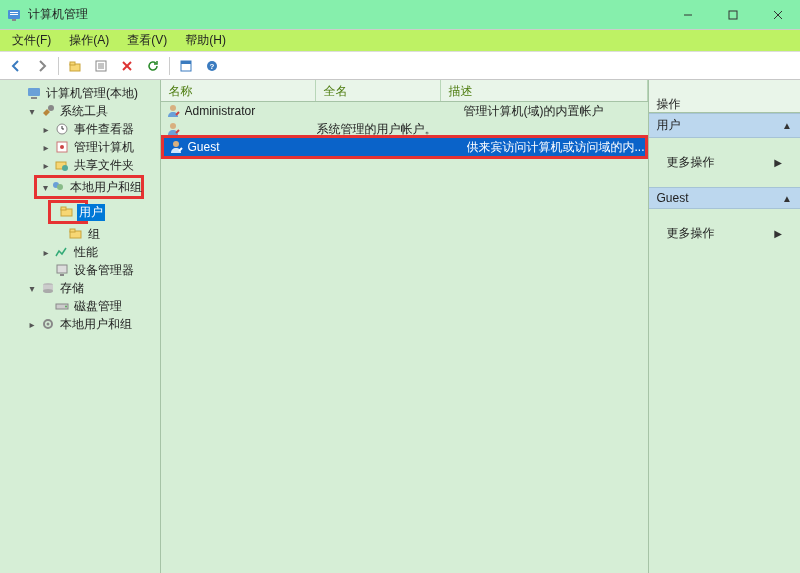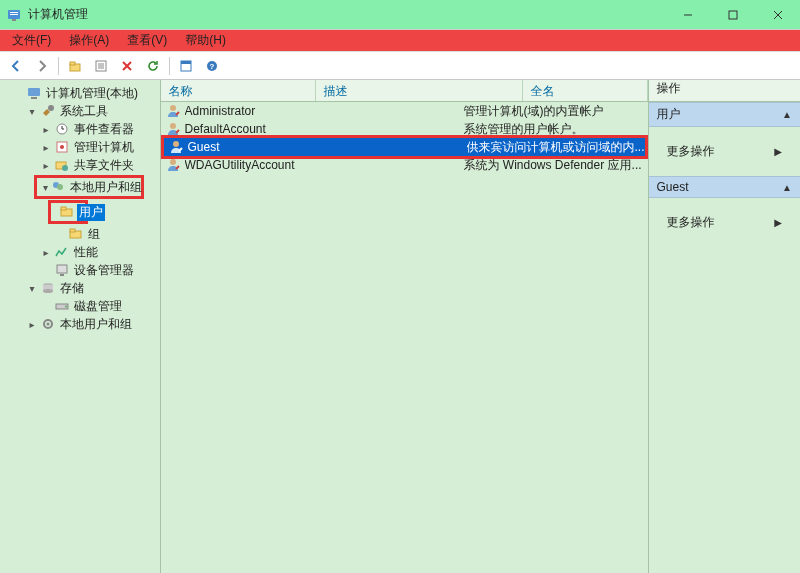--- a/index.html
+++ b/index.html
@@ -8,21 +8,21 @@
 
   
   .titlebar { height: 30px; display: flex; align-items: center; background: #86efac; border-bottom: 1px solid #ccc; }
   .titlebar .icon { width: 16px; height: 16px; margin: 0 6px; }
   .titlebar .title { flex: 0 0 auto; }
   .titlebar .spacer { flex: 1; }
   .win-btn { width: 45px; height: 29px; display: flex; align-items: center; justify-content: center; color: #333; }
   .win-btn svg { width: 10px; height: 10px; }
 
   
-  .menubar { height: 22px; background: #ef4444; display: flex; align-items: center; padding: 0 4px; gap: 2px; border-bottom: 1px solid #ddd; }
+  .menubar { height: 22px; background: #bef264; display: flex; align-items: center; padding: 0 4px; gap: 2px; border-bottom: 1px solid #ddd; }
   .menubar .mi { padding: 2px 8px; }
 
   
   .toolbar { height: 28px; background: #fff; display: flex; align-items: center; padding: 0 4px; gap: 2px; border-bottom: 1px solid #c7c7c7; }
   .tbtn { width: 24px; height: 24px; display: flex; align-items: center; justify-content: center; border: 1px solid transparent; border-radius: 2px; color: #555; }
   .tsep { width: 1px; height: 18px; background: #ccc; margin: 0 2px; }
 
   
   .main { display: flex; height: calc(573px - 30px - 22px - 28px); background: #fff; }
   .tree-pane { width: 180px; background: #d6eed6; border-right: 1px solid #a6c3a6; overflow: hidden; position: relative; }
@@ -36,35 +36,35 @@
   .tn .ticon { width: 16px; height: 16px; margin: 0 2px; flex: 0 0 auto; }
   .tn .lbl { padding: 0 2px; }
   .tn.sel .lbl { background: #0078d7; color: #fff; }
   .ind-1 { padding-left: 14px; }
   .ind-2 { padding-left: 28px; }
   .ind-3 { padding-left: 42px; }
   .redbox { border: 3px solid #e63232; }
 
   
   .list-header { display: flex; height: 22px; background: #e9f5e9; border-bottom: 1px solid #a6c3a6; }
-  .list-header .col { padding: 3px 8px; border-right: 1px solid #b8d6b8; color: #0369a1; }
+  .list-header .col { padding: 3px 8px; border-right: 1px solid #b8d6b8; color: #4d7c0f; }
   .col-name { width: 155px; }
   .col-full { width: 125px; }
   .col-desc { flex: 1; }
   .list-body { flex: 1; position: relative; }
   .row { display: flex; align-items: center; height: 18px; }
   .row .uicon { width: 16px; height: 16px; margin: 0 4px; }
   .row .cell-name { width: 147px; overflow: hidden; text-overflow: ellipsis; white-space: nowrap; }
   .row .cell-full { width: 125px; }
   .row .cell-desc { flex: 1; overflow: hidden; text-overflow: ellipsis; white-space: nowrap; margin-left: 7px; }
   .row.selected { background: #0a63c9; color: #fff; }
   .row-hit { border: 3px solid #e63232; margin: -3px 0; position: relative; z-index: 2; }
 
   
-  .ap-header { height: 22px; background: #e9f5e9; border-bottom: 1px solid #a6c3a6; padding: 0 8px; }
+  .ap-header { height: 33px; background: #e9f5e9; border-bottom: 1px solid #a6c3a6; padding: 16px 8px; }
   .ap-sect { background: #bcd7ee; padding: 3px 8px; display: flex; align-items: center; border-top: 1px solid #a6c3d6; border-bottom: 1px solid #a6c3d6; }
   .ap-sect .arr { margin-left: auto; font-size: 10px; color: #333; }
   .ap-item { padding: 16px 18px; display: flex; align-items: center; }
   .ap-item .arr { margin-left: auto; font-size: 10px; color: #333; }
 
   
   svg { display: block; }
 </style>
 </head>
 <body>
@@ -296,22 +296,22 @@
             </svg>
           </span>
         <span class="lbl">本地用户和组</span>
       </div>
     </div>
   </div>
 
   <div class="list-pane">
     <div class="list-header">
       <div class="col col-name">名称</div>
+      <div class="col col-full">全名</div>
       <div class="col col-desc">描述</div>
-      <div class="col col-full">全名</div>
     </div>
     <div class="list-body">
       <div class="row">
         <span class="uicon">
             <svg viewBox="0 0 16 16">
               <circle cx="8" cy="5" r="3" fill="#d8b080"></circle>
               <path d="M3 14c0-3 2-5 5-5s5 2 5 5z" fill="#6aa0d8"></path>
               <path d="M11 12l3-3" stroke="#c44" stroke-width="2"></path>
             </svg>
           </span>
@@ -320,50 +320,37 @@
         <span class="cell-desc">管理计算机(域)的内置帐户</span>
       </div>
       <div class="row">
         <span class="uicon">
             <svg viewBox="0 0 16 16">
               <circle cx="8" cy="5" r="3" fill="#d8b080"></circle>
               <path d="M3 14c0-3 2-5 5-5s5 2 5 5z" fill="#6aa0d8"></path>
               <path d="M11 12l3-3" stroke="#c44" stroke-width="2"></path>
             </svg>
           </span>
-        <span class="cell-name">DefaultAccount</span>
         <span class="cell-full"></span>
         <span class="cell-desc">系统管理的用户帐户。</span>
       </div>
       <div class="row-hit">
         <div class="row selected">
           <span class="uicon">
               <svg viewBox="0 0 16 16">
                 <circle class="head" cx="8" cy="5" r="3" fill="#d8b080"></circle>
                 <path d="M3 14c0-3 2-5 5-5s5 2 5 5z" fill="#cfe7ff"></path>
                 <path d="M11 12l3-3" stroke="#fff" stroke-width="2"></path>
               </svg>
             </span>
           <span class="cell-name">Guest</span>
           <span class="cell-full"></span>
           <span class="cell-desc">供来宾访问计算机或访问域的内...</span>
         </div>
       </div>
-      <div class="row">
-        <span class="uicon">
-            <svg viewBox="0 0 16 16">
-              <circle cx="8" cy="5" r="3" fill="#d8b080"></circle>
-              <path d="M3 14c0-3 2-5 5-5s5 2 5 5z" fill="#6aa0d8"></path>
-              <path d="M11 12l3-3" stroke="#c44" stroke-width="2"></path>
-            </svg>
-          </span>
-        <span class="cell-name">WDAGUtilityAccount</span>
-        <span class="cell-full"></span>
-        <span class="cell-desc">系统为 Windows Defender 应用...</span>
-      </div>
     </div>
   </div>
 
   <div class="action-pane">
     <div class="ap-header">操作</div>
     <div class="ap-sect">
       <span>用户</span>
       <span class="arr">▲</span>
     </div>
     <div class="ap-item">

